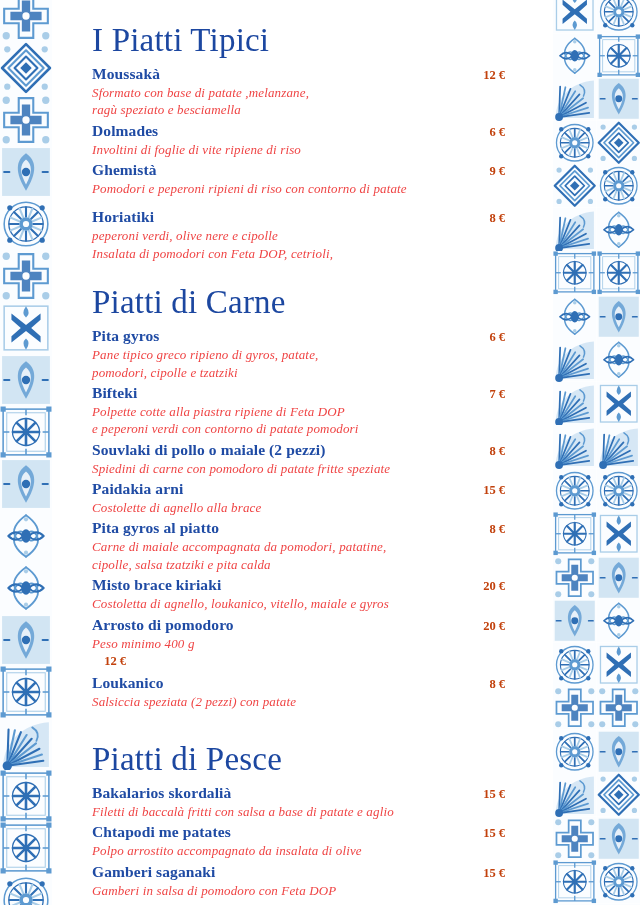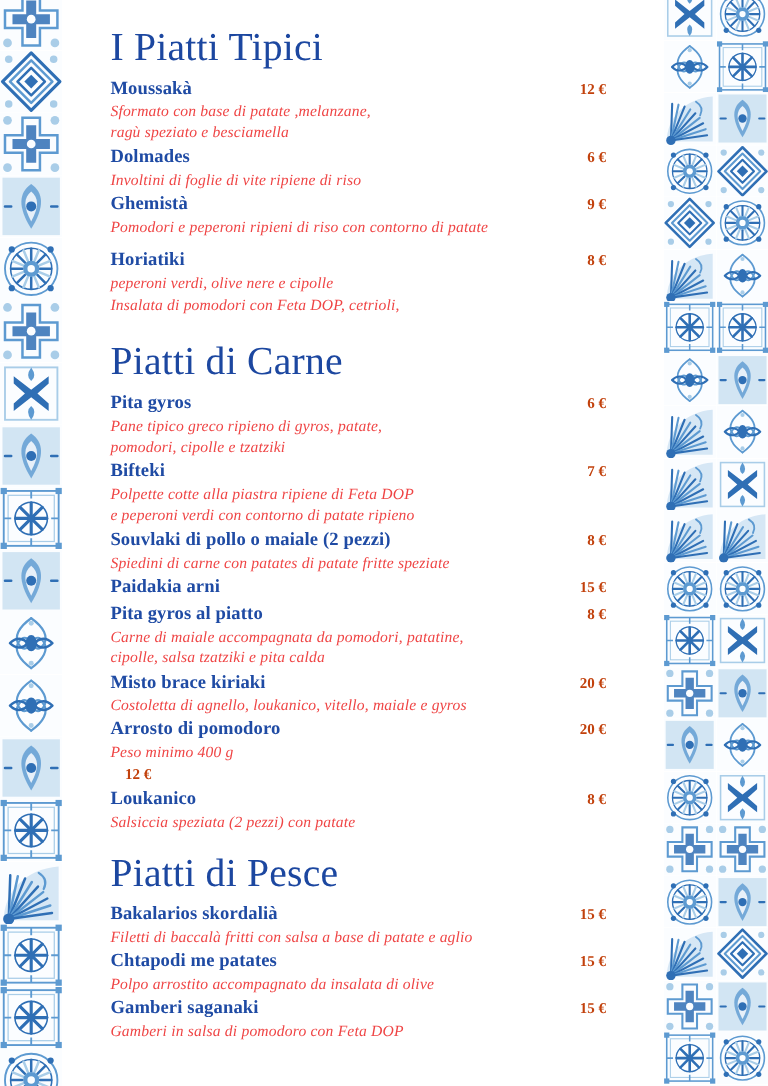--- a/index.html
+++ b/index.html
@@ -61,21 +61,21 @@
     font-family: "Liberation Serif", "DejaVu Serif", serif;
     font-size: 33px;
     font-weight: 400;
     letter-spacing: 0.2px;
     color: #1c47a0;
     line-height: 1.12;
     margin: 0 0 4px 0;
     white-space: nowrap;
   }
   .section-carne  { margin-top: 22px; }
-  .section-pesce  { margin-top: 16px; }
+  .section-pesce  { margin-top: 31px; }
 
   .item { margin: 0 0 1px 0; }
 
   .item-head {
     display: flex;
     align-items: baseline;
     justify-content: space-between;
     gap: 12px;
   }
 
@@ -1259,34 +1259,35 @@
             </div>
             <div class="item-desc">Pane tipico greco ripieno di gyros, patate,</div>
             <div class="item-desc">pomodori, cipolle e tzatziki</div>
           </div>
           <div class="item">
             <div class="item-head">
               <span class="item-name">Bifteki</span>
               <span class="item-price">7 €</span>
             </div>
             <div class="item-desc">Polpette cotte alla piastra ripiene  di Feta DOP</div>
-            <div class="item-desc">e peperoni verdi  con contorno di patate ripieno</div>
+            <div class="item-desc">e peperoni verdi  con contorno di patate pomodori</div>
           </div>
           <div class="item">
             <div class="item-head">
               <span class="item-name">Souvlaki di pollo o maiale (2 pezzi)</span>
               <span class="item-price">8 €</span>
             </div>
-            <div class="item-desc">Spiedini di carne con patates di patate fritte speziate</div>
+            <div class="item-desc">Spiedini di carne con pomodoro di patate fritte speziate</div>
           </div>
           <div class="item">
             <div class="item-head">
               <span class="item-name">Paidakia arni</span>
               <span class="item-price">15 €</span>
             </div>
+            <div class="item-desc">Costolette di agnello alla brace</div>
           </div>
           <div class="item">
             <div class="item-head">
               <span class="item-name">Pita gyros al piatto</span>
               <span class="item-price">8 €</span>
             </div>
             <div class="item-desc">Carne di maiale  accompagnata da pomodori, patatine,</div>
             <div class="item-desc">cipolle, salsa tzatziki e pita calda</div>
           </div>
           <div class="item">

